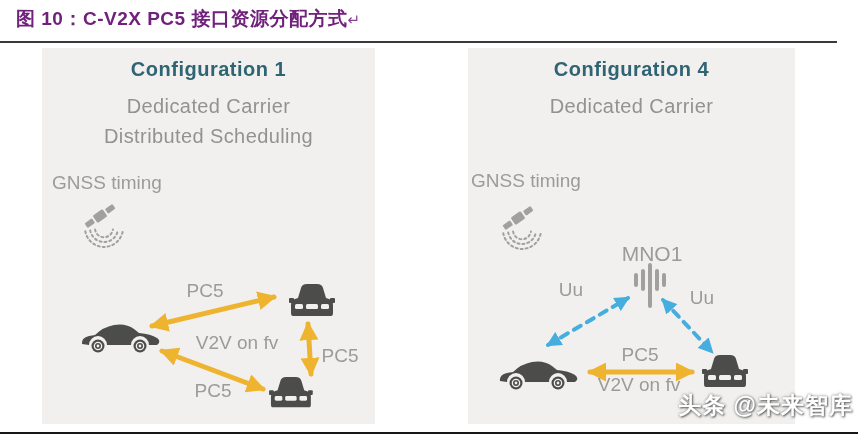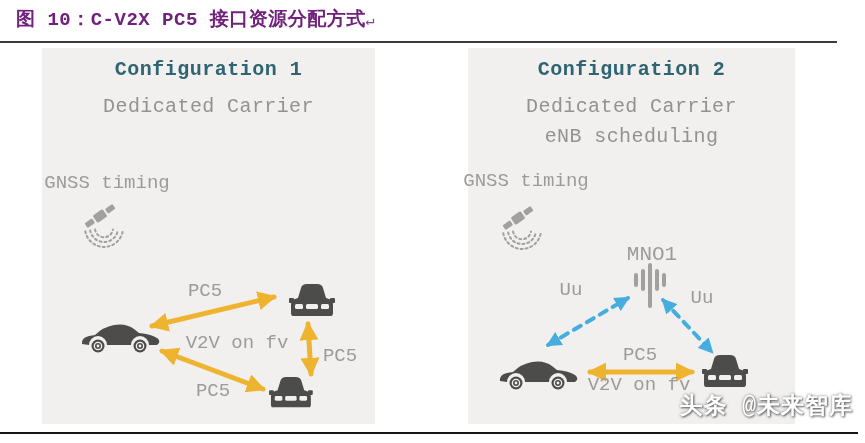--- a/index.html
+++ b/index.html
@@ -4,21 +4,21 @@
 <style>
   :root{
     --c-title_purple:#70217B; --c-heading_teal:#2F6472; --c-text_gray:#929290;
     --c-label_gray:#9B9B99; --c-yellow:#EFB42F; --c-blue:#45AEDE;
     --c-car_dark:#4C4C4A; --c-icon_gray:#A0A09E; --c-panel_bg:#F1F0EF;
     --c-line_dark:#3A3A3A; --c-watermark_white:#FFFFFF;
   }
   *{margin:0;padding:0;box-sizing:border-box;}
   html,body{background:#fff;}
   body{font-family:"Liberation Sans",sans-serif;}
-  .stage{position:relative;width:858px;height:443px;background:#fff;overflow:hidden;font-family:Liberation Mono, monospace;}
+  .stage{position:relative;width:858px;height:443px;background:#fff;overflow:hidden;}
 
   .fig-title{position:absolute;left:16px;top:6px;font-size:19px;font-weight:bold;
     color:var(--c-title_purple);letter-spacing:.5px;white-space:nowrap;}
   .return-mark{font-size:15px;font-weight:normal;opacity:.85;}
   .title-rule{position:absolute;left:0;top:41px;width:837px;height:2px;background:var(--c-line_dark);}
 
   .panel{position:absolute;top:48px;height:376px;background:var(--c-panel_bg);}
   .panel-left{left:42px;width:333px;padding-left:22px;}
   .panel-right{left:468px;width:327px;}
 
@@ -55,20 +55,21 @@
 <div class="stage">
 
   <div class="fig-title">
     <span>图 10：C-V2X PC5 接口资源分配方式</span><span class="return-mark">↵</span>
   </div>
   <div class="title-rule"></div>
 
   <div class="panel panel-left">
     <div class="panel-heading">Configuration 1</div>
     <div class="panel-sub sub1">Dedicated Carrier</div>
+    <div class="panel-sub sub2">Distributed Scheduling</div>
 
     <svg class="diagram" viewBox="0 0 333 376">
       <defs>
         <marker id="mkY1" viewBox="0 0 10 10" refX="8.5" refY="5" markerWidth="3.8" markerHeight="3.8" orient="auto-start-reverse" markerUnits="strokeWidth">
           <path d="M0 0 L10 5 L0 10 z" class="mk-y"></path>
         </marker>
       </defs>
 
       <g transform="translate(58,168)">
         <g transform="rotate(-35)">
@@ -115,23 +116,22 @@
     </svg>
 
     <div class="lbl lbl-sm" style="left:65px;top:135px;">GNSS timing</div>
     <div class="lbl" style="left:163px;top:243px;">PC5</div>
     <div class="lbl" style="left:195px;top:295px;">V2V on fv</div>
     <div class="lbl" style="left:298px;top:308px;">PC5</div>
     <div class="lbl" style="left:171px;top:343px;">PC5</div>
   </div>
 
   <div class="panel panel-right">
-    <div class="panel-heading">Configuration 2</div>
+    <div class="panel-heading">Configuration 4</div>
     <div class="panel-sub sub1">Dedicated Carrier</div>
-    <div class="panel-sub sub2">eNB scheduling</div>
 
     <svg class="diagram" viewBox="0 0 327 376">
       <defs>
         <marker id="mkY2" viewBox="0 0 10 10" refX="8.5" refY="5" markerWidth="3.8" markerHeight="3.8" orient="auto-start-reverse" markerUnits="strokeWidth">
           <path d="M0 0 L10 5 L0 10 z" class="mk-y"></path>
         </marker>
         <marker id="mkB2" viewBox="0 0 10 10" refX="8.5" refY="5" markerWidth="3.8" markerHeight="3.8" orient="auto-start-reverse" markerUnits="strokeWidth">
           <path d="M0 0 L10 5 L0 10 z" class="mk-b"></path>
         </marker>
       </defs>

